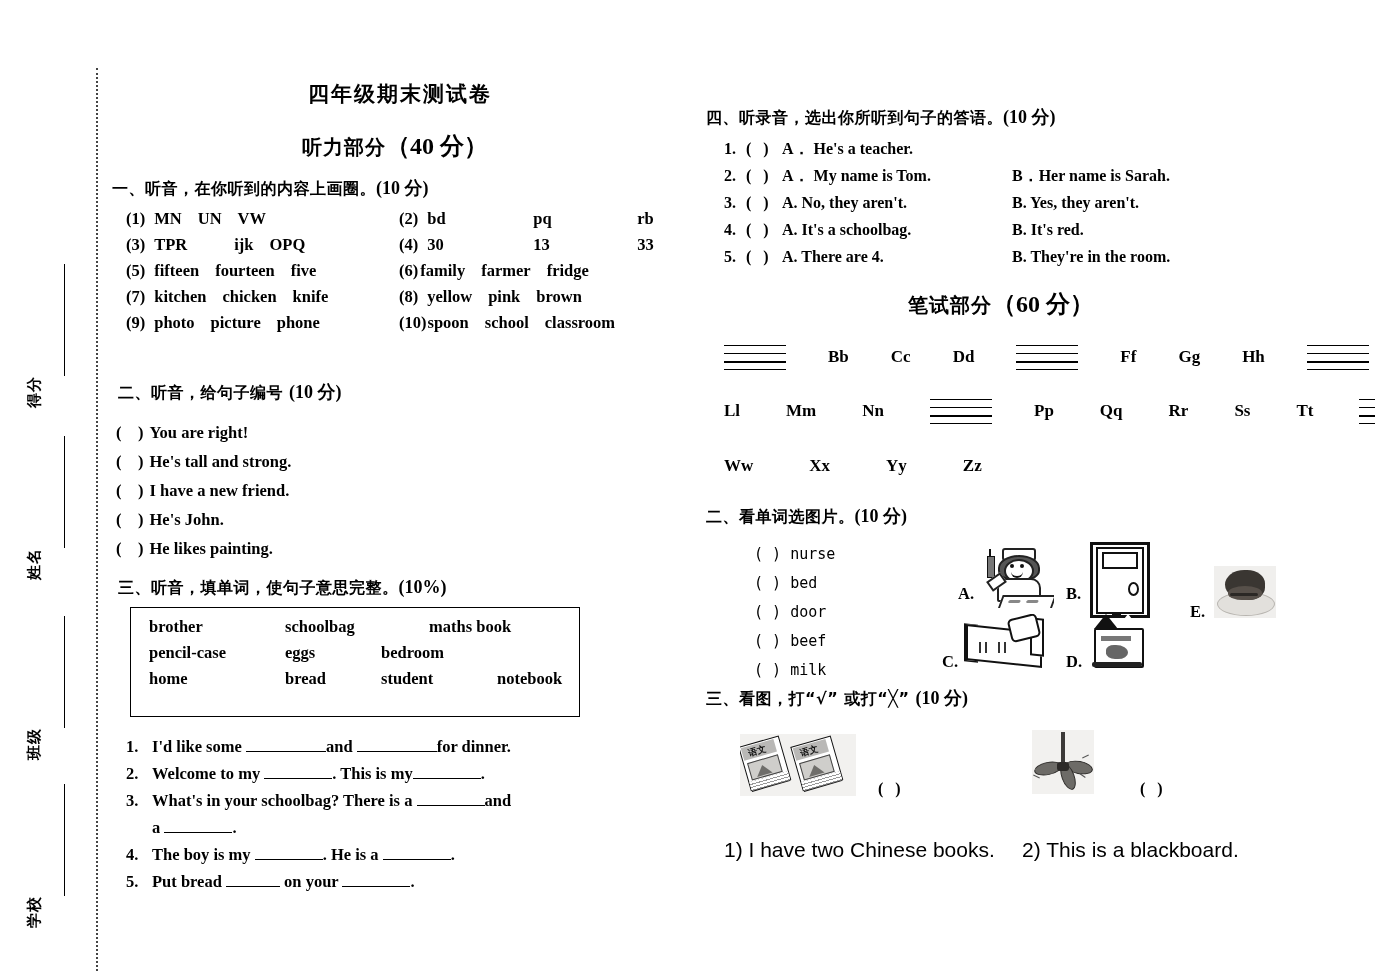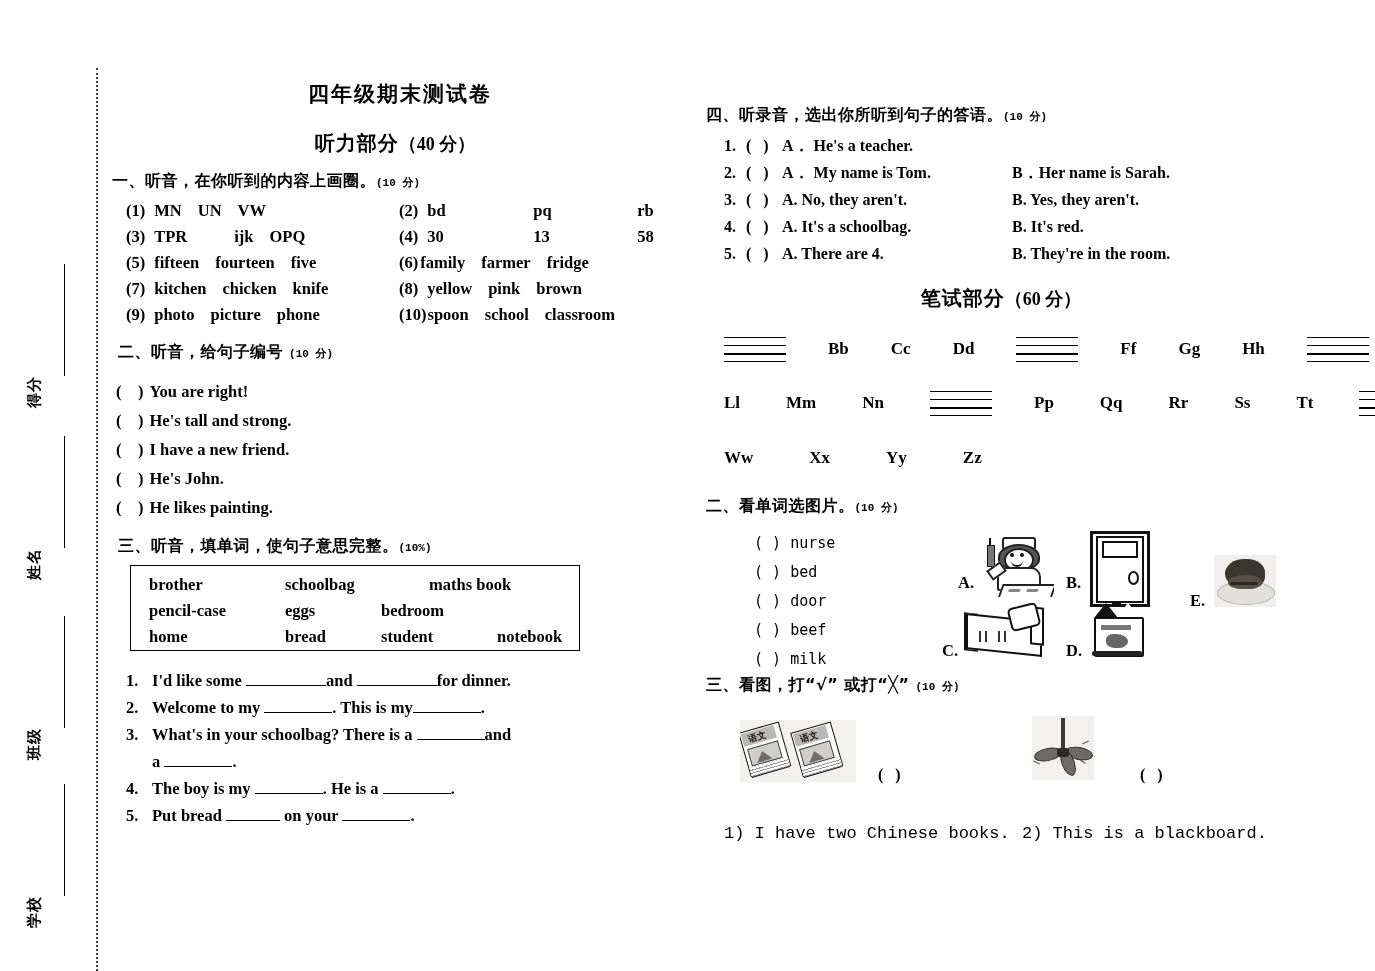--- a/index.html
+++ b/index.html
@@ -90,34 +90,34 @@
     text-align: center;
     font-family: "DejaVu Sans", "Liberation Sans", sans-serif;
     font-size: 20px;
     font-weight: bold;
     letter-spacing: 1px;
     margin: 0 0 14px 0;
     padding-left: 6px;
   }
   .part-title .pts {
     font-family: "Liberation Serif", serif;
-    font-size: 18px;
+    font-size: 24px;
     letter-spacing: 0;
   }
   .sec-head {
     font-family: "DejaVu Sans", "Liberation Sans", sans-serif;
     font-size: 16px;
     font-weight: bold;
     letter-spacing: 0.5px;
     margin: 0 0 6px 0;
     white-space: nowrap;
   }
   .sec-head .pts {
-    font-family: Liberation Mono, monospace;
-    font-size: 11px;
+    font-family: Liberation Serif, serif;
+    font-size: 18px;
     font-weight: bold;
     letter-spacing: 0;
   }
 
   
   .opt-rows {
     margin: 2px 0 0 14px;
     font-weight: bold;
     font-size: 16.5px;
   }
@@ -140,21 +140,21 @@
     font-size: 16.5px;
   }
   .num-list .row { line-height: 29px; white-space: nowrap; }
   .paren { letter-spacing: 0; margin-right: 6px; }
 
   
   .word-bank {
     border: 1.6px solid #000;
     margin: 8px 0 0 18px;
     width: 448px;
-    padding: 6px 0 0 0;
+    padding: 6px 0 24px 0;
     font-weight: bold;
     font-size: 16.5px;
   }
   .wb-row {
     display: flex;
     line-height: 26px;
     padding-left: 18px;
   }
   .wb-row span { white-space: nowrap; }
 
@@ -252,22 +252,22 @@
   
   .tf-wrap { position: relative; height: 150px; margin-top: 6px; }
   .tf-paren {
     position: absolute;
     font-weight: bold;
     font-size: 16px;
     letter-spacing: 4px;
   }
   .tf-cap {
     position: absolute;
-    font-family: Liberation Mono, monospace;
-    font-size: 17px;
+    font-family: Liberation Sans, sans-serif;
+    font-size: 21px;
     white-space: nowrap;
   }
 
   
   .img-box { position: absolute; overflow: hidden; }
 
   
   .nurse { width: 74px; height: 62px; }
   .nurse .hat {
     position: absolute; left: 22px; top: 2px; width: 30px; height: 9px;
@@ -547,21 +547,21 @@
             <span style="width:64px">TPR</span>
             <span>ijk</span>
             <span>OPQ</span>
           </span>
         </div>
         <div class="opt-half">
           <span class="opt-num">(4)</span>
           <span class="opt-words">
             <span style="width:90px">30</span>
             <span style="width:88px">13</span>
-            <span>58</span>
+            <span>33</span>
           </span>
         </div>
       </div>
       <div class="opt-row">
         <div class="opt-half">
           <span class="opt-num">(5)</span>
           <span class="opt-words">
             <span>fifteen</span>
             <span>fourteen</span>
             <span>five</span>
@@ -607,21 +607,21 @@
           <span class="opt-num" style="margin-right:1px">(10)</span>
           <span class="opt-words">
             <span>spoon</span>
             <span>school</span>
             <span style="margin-right:0">classroom</span>
           </span>
         </div>
       </div>
     </div>
 
-    <div class="sec-head" style="margin-top:14px;margin-left:6px;">
+    <div class="sec-head" style="margin-top:44px;margin-left:6px;">
       <span>二、听音，给句子编号</span>
       <span class="pts">(10 分)</span>
     </div>
     <div class="num-list">
       <div class="row">
         <span class="paren">(&nbsp;&nbsp;&nbsp;&nbsp;)</span><span>You are right!</span>
       </div>
       <div class="row">
         <span class="paren">(&nbsp;&nbsp;&nbsp;&nbsp;)</span><span>He's tall and strong.</span>
       </div>

